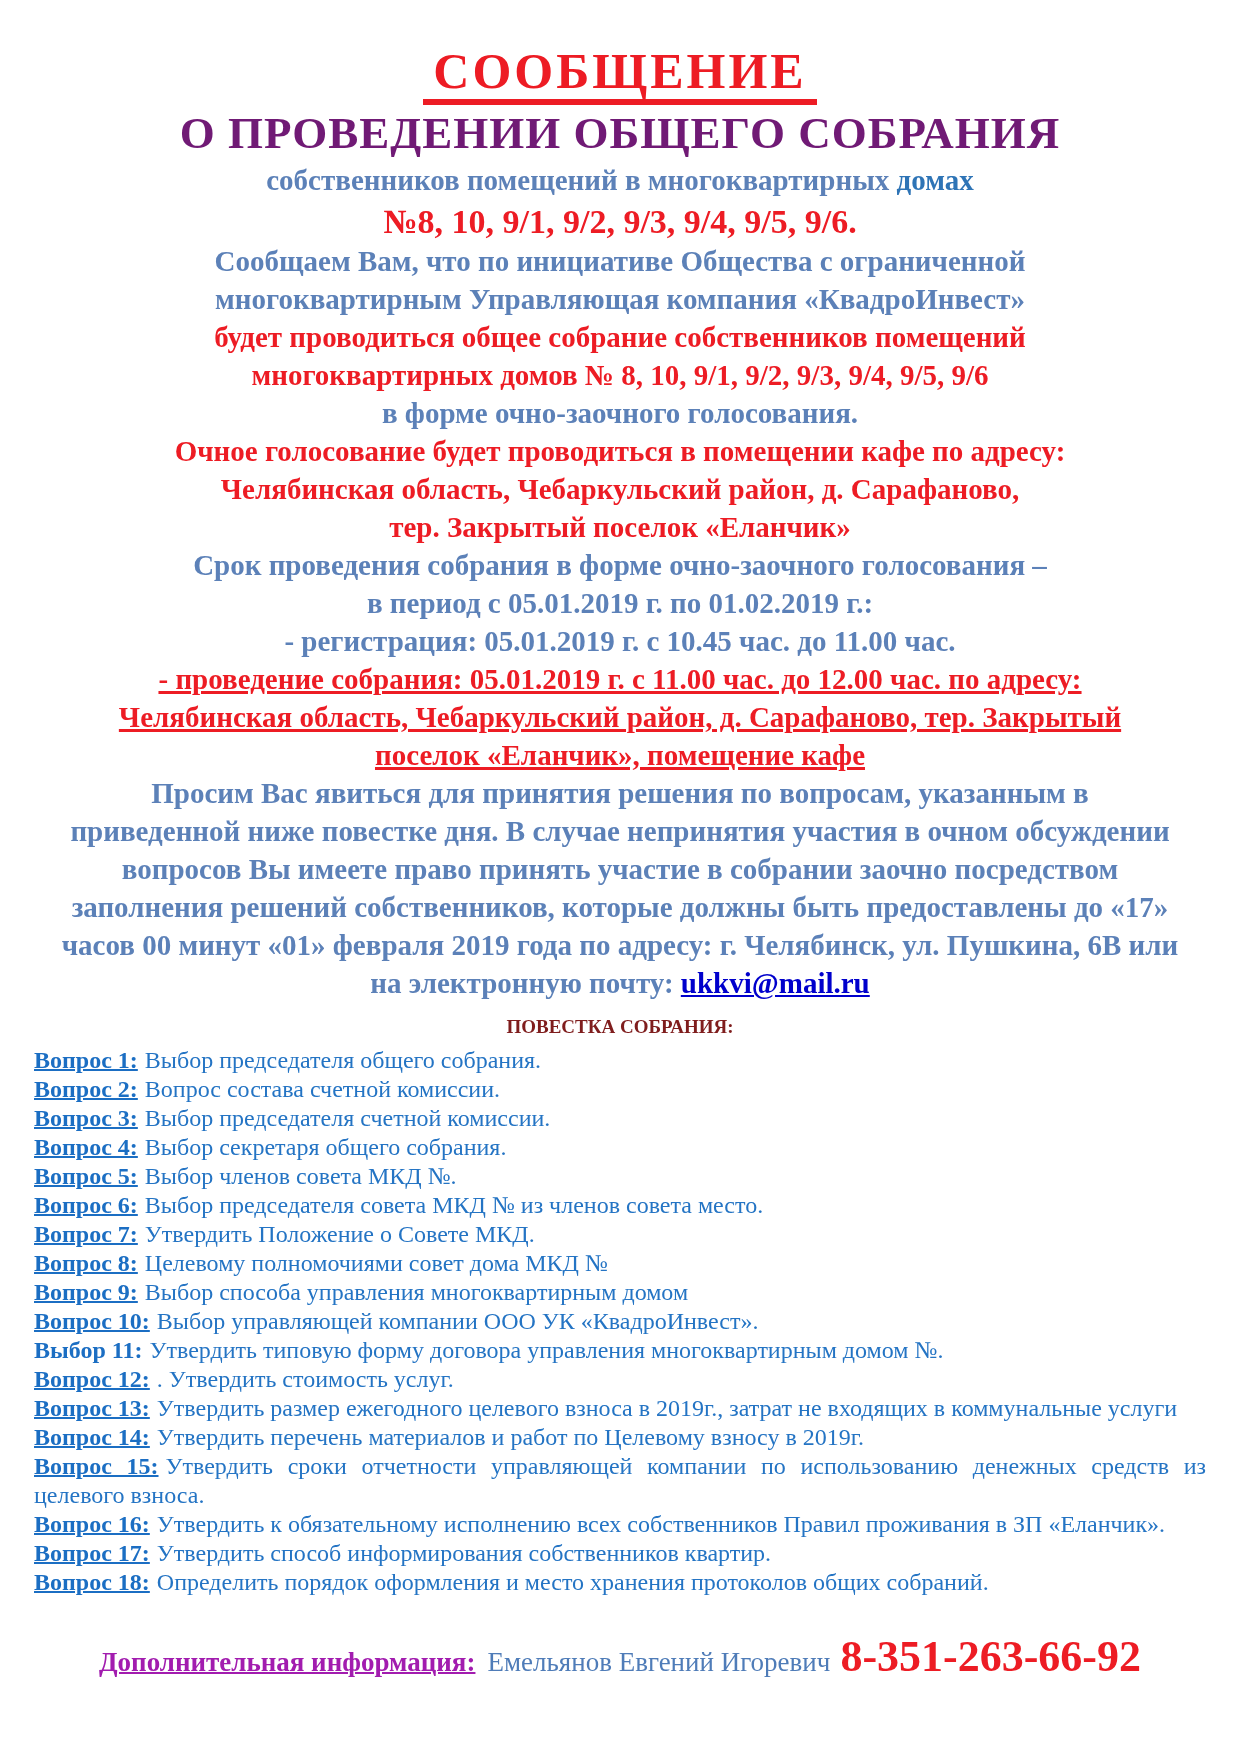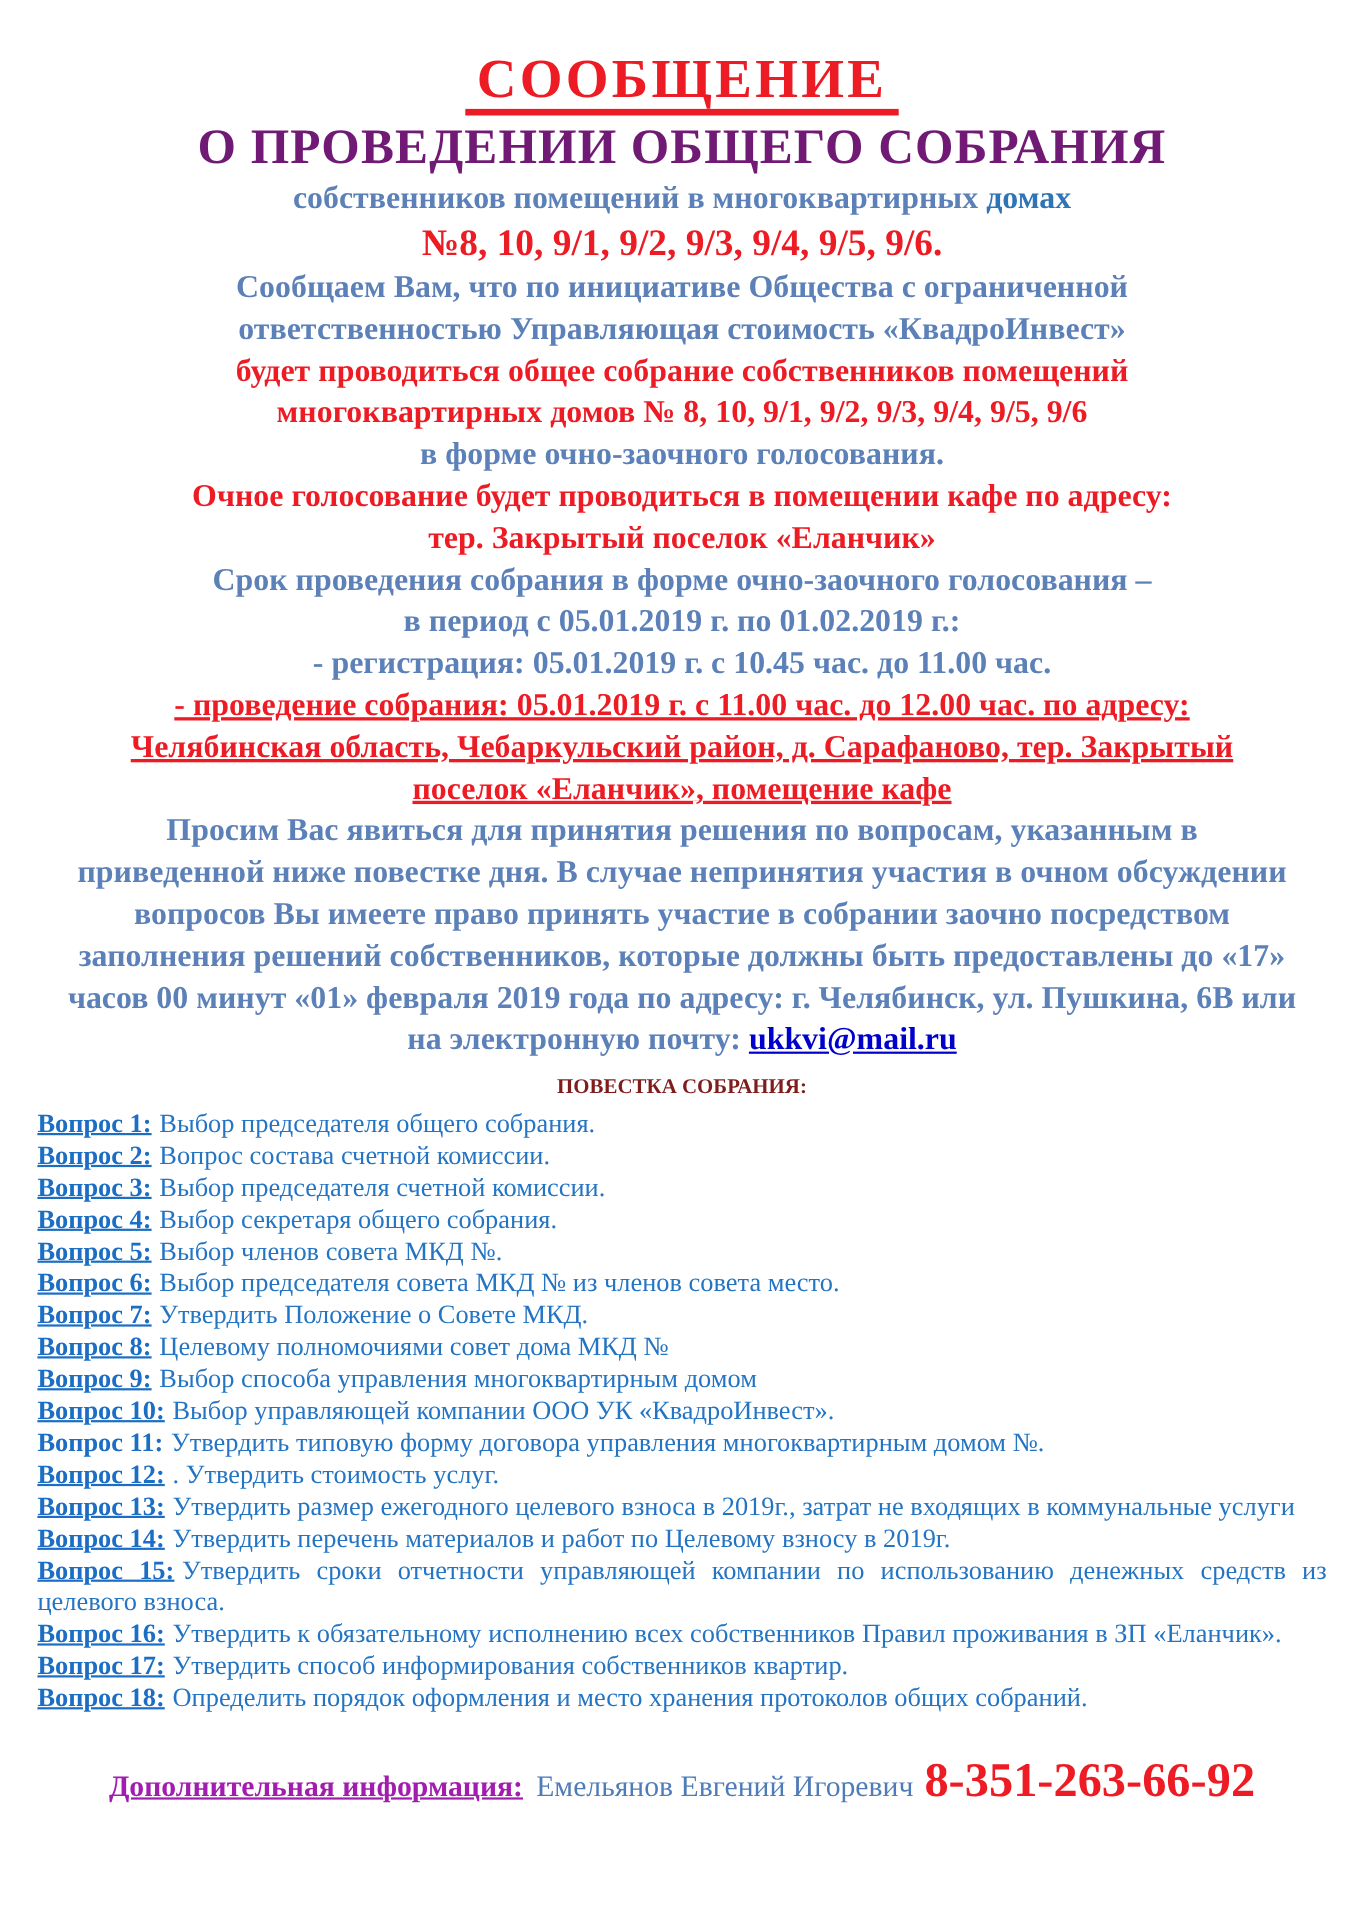--- a/index.html
+++ b/index.html
@@ -45,25 +45,26 @@
   </div>
   <div class="h2">О ПРОВЕДЕНИИ ОБЩЕГО СОБРАНИЯ</div>
 
   <div class="sub">
     <span>собственников помещений в многоквартирных </span><span class="emph">домах</span>
   </div>
 
   <div class="nums c-red">№8, 10, 9/1, 9/2, 9/3, 9/4, 9/5, 9/6.</div>
 
   <div class="line c-blue">Сообщаем Вам, что по инициативе Общества с ограниченной</div>
-  <div class="line c-blue">ответственностью Управляющая стоимость «КвадроИнвест»</div>
+  <div class="line c-blue">многоквартирным Управляющая компания «КвадроИнвест»</div>
   <div class="line c-red">будет проводиться общее собрание собственников помещений</div>
   <div class="line c-red">многоквартирных домов № 8, 10, 9/1, 9/2, 9/3, 9/4, 9/5, 9/6</div>
   <div class="line c-blue">в форме очно-заочного голосования.</div>
   <div class="line c-red">Очное голосование будет проводиться в помещении кафе по адресу:</div>
+  <div class="line c-red">Челябинская область, Чебаркульский район, д. Сарафаново,</div>
   <div class="line c-red">тер. Закрытый поселок «Еланчик»</div>
   <div class="line c-blue">Срок проведения собрания в форме очно-заочного голосования –</div>
   <div class="line c-blue">в период с 05.01.2019 г. по 01.02.2019 г.:</div>
   <div class="line c-blue">- регистрация: 05.01.2019 г. с 10.45 час. до 11.00 час.</div>
   <div class="line c-red u">- проведение собрания: 05.01.2019 г. с 11.00 час. до 12.00 час. по адресу:</div>
   <div class="line c-red u">Челябинская область, Чебаркульский район, д. Сарафаново, тер. Закрытый</div>
   <div class="line c-red u">поселок «Еланчик», помещение кафе</div>
   <div class="line c-blue">Просим Вас явиться для принятия решения по вопросам, указанным в</div>
   <div class="line c-blue">приведенной ниже повестке дня. В случае непринятия участия в очном обсуждении</div>
   <div class="line c-blue">вопросов Вы имеете право принять участие в собрании заочно посредством</div>
@@ -82,21 +83,21 @@
     <div class="q"><span class="ql">Вопрос 1:</span><span class="qt">Выбор председателя общего собрания.</span></div>
     <div class="q"><span class="ql">Вопрос 2:</span><span class="qt">Вопрос состава счетной комиссии.</span></div>
     <div class="q"><span class="ql">Вопрос 3:</span><span class="qt">Выбор председателя счетной комиссии.</span></div>
     <div class="q"><span class="ql">Вопрос 4:</span><span class="qt">Выбор секретаря общего собрания.</span></div>
     <div class="q"><span class="ql">Вопрос 5:</span><span class="qt">Выбор членов совета МКД №.</span></div>
     <div class="q"><span class="ql">Вопрос 6:</span><span class="qt">Выбор председателя совета МКД № из членов совета место.</span></div>
     <div class="q"><span class="ql">Вопрос 7:</span><span class="qt">Утвердить Положение о Совете МКД.</span></div>
     <div class="q"><span class="ql">Вопрос 8:</span><span class="qt">Целевому полномочиями совет дома МКД №</span></div>
     <div class="q"><span class="ql">Вопрос 9:</span><span class="qt">Выбор способа управления многоквартирным домом</span></div>
     <div class="q"><span class="ql">Вопрос 10:</span><span class="qt">Выбор управляющей компании ООО УК «КвадроИнвест».</span></div>
-    <div class="q"><span class="ql no-u">Вопрос 11:</span><span class="qt">Утвердить типовую форму договора управления многоквартирным домом №.</span></div>
+    <div class="q"><span class="ql no-u">Выбор 11:</span><span class="qt">Утвердить типовую форму договора управления многоквартирным домом №.</span></div>
     <div class="q"><span class="ql">Вопрос 12:</span><span class="qt">. Утвердить стоимость услуг.</span></div>
     <div class="q"><span class="ql">Вопрос 13:</span><span class="qt">Утвердить размер ежегодного целевого взноса в 2019г., затрат не входящих в коммунальные услуги</span></div>
     <div class="q"><span class="ql">Вопрос 14:</span><span class="qt">Утвердить перечень материалов и работ по Целевому взносу в 2019г.</span></div>
     <div class="q"><span class="ql">Вопрос 15:</span><span class="qt">Утвердить сроки отчетности управляющей компании по использованию денежных средств из целевого взноса.</span></div>
     <div class="q"><span class="ql">Вопрос 16:</span><span class="qt">Утвердить к обязательному исполнению всех собственников Правил проживания в ЗП «Еланчик».</span></div>
     <div class="q"><span class="ql">Вопрос 17:</span><span class="qt">Утвердить способ информирования собственников квартир.</span></div>
     <div class="q"><span class="ql">Вопрос 18:</span><span class="qt">Определить порядок оформления и место хранения протоколов общих собраний.</span></div>
   </div>
 
   <div class="footer">

